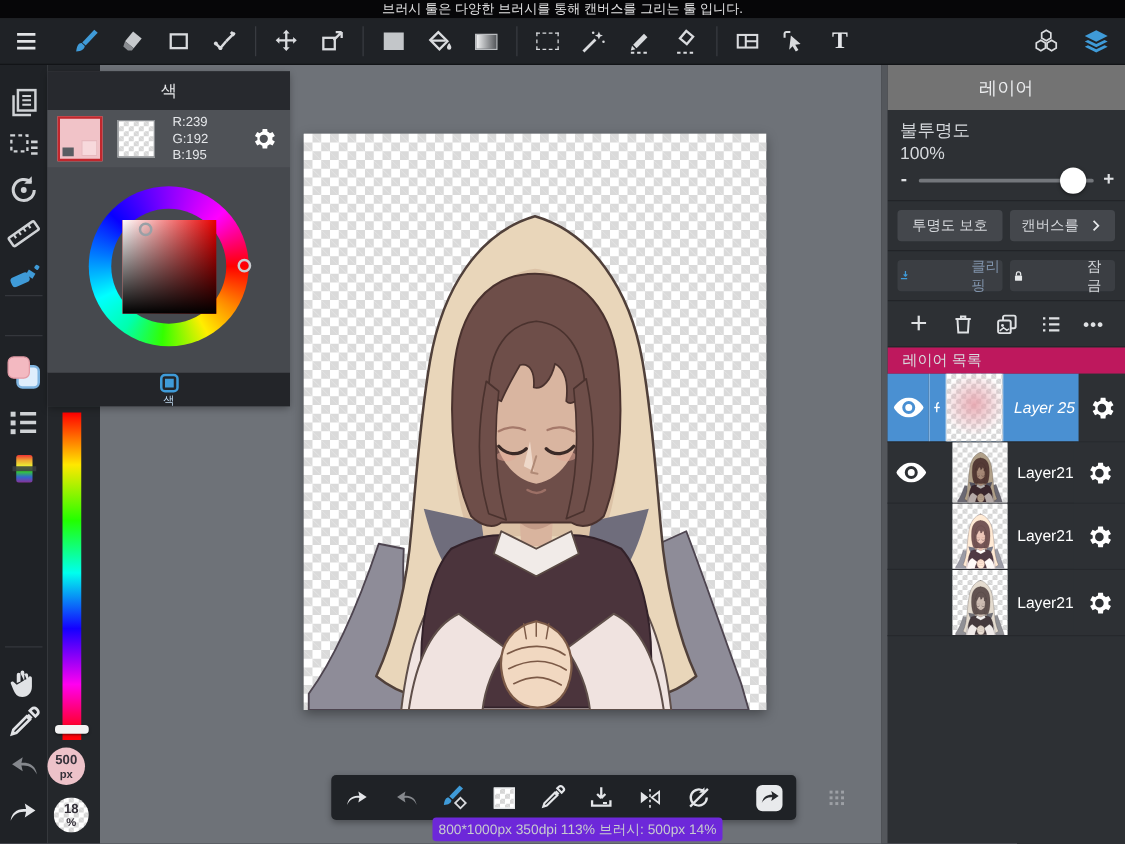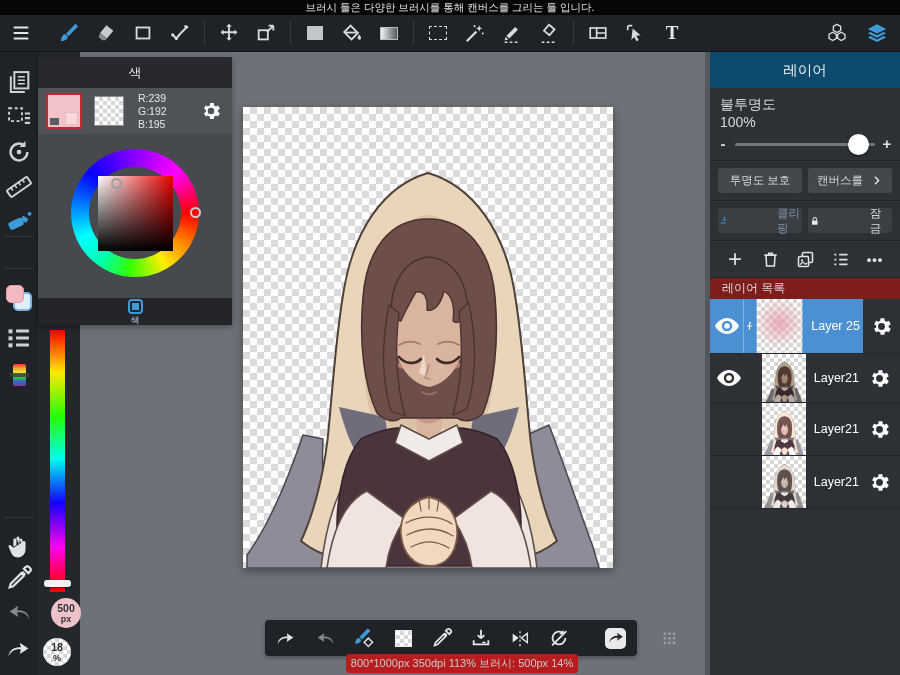--- a/index.html
+++ b/index.html
@@ -67,51 +67,51 @@
   .tab-ic-color i{width:7px;height:7px;background:#3f9bd8;display:block;}
   
   .canvas{position:absolute;left:243px;top:107px;width:370px;height:461px;box-shadow:0 3px 9px rgba(0,0,0,.38);}
   .canvas svg{position:absolute;inset:0;}
   
   .btoolbar{position:absolute;left:265px;top:620px;width:372px;height:36px;background:#1f2226;border-radius:4px;
             display:flex;align-items:center;padding:0 10px;gap:17px;box-shadow:0 2px 5px rgba(0,0,0,.3);}
   .bt-div{width:1px;height:26px;background:#383b40;}
   .checker-chip{width:17px;height:17px;border:1.5px solid #e8eaec;}
   .export-chip{width:21px;height:21px;background:#e8eaec;border-radius:5px;display:flex;align-items:center;justify-content:center;}
-  .statuspill{position:absolute;left:346px;top:654px;width:232px;height:19px;background:#b91c1c;border-radius:3px;
+  .statuspill{position:absolute;left:346px;top:654px;width:232px;height:19px;background:#6d28d9;border-radius:3px;
               color:#c7cacf;font-size:11px;display:flex;align-items:center;justify-content:center;white-space:nowrap;}
   
   .layers{position:absolute;left:705px;top:52px;width:195px;height:623px;background:#2d3034;}
   .layers .grip{position:absolute;left:0;top:0;width:5px;height:623px;background:#54575c;}
-  .lp-header{margin-left:5px;height:36px;background:#0c4a6e;color:#ecedef;font-size:14.5px;
+  .lp-header{margin-left:5px;height:36px;background:#737373;color:#ecedef;font-size:14.5px;
              display:flex;align-items:center;justify-content:center;}
   .lp-body{margin-left:5px;}
   .op-row{display:flex;justify-content:space-between;padding:8px 10px 2px;color:#d5d8dc;font-size:14px;flex-direction:column;}
   .slider-row{display:flex;align-items:center;gap:7px;padding:4px 8px 8px;border-bottom:1px solid #222428;}
   .slider-row .pm{color:#dfe1e4;font-size:15px;font-weight:bold;width:10px;text-align:center;line-height:16px;}
   .track{flex:1;height:3px;background:#74777c;border-radius:2px;position:relative;}
   .knob{position:absolute;right:6px;top:-9px;width:21px;height:21px;background:#fff;border-radius:50%;box-shadow:0 1px 3px rgba(0,0,0,.5);}
   .btn-row{display:flex;gap:6px;padding:7px 8px;border-bottom:1px solid #222428;}
   .lp-btn{flex:1;height:25px;background:#44474c;border-radius:3px;display:flex;align-items:center;justify-content:center;
           gap:5px;color:#d6d9dd;font-size:11.5px;}
   .lp-btn.dim{background:#3b3e43;gap:48px;}
   .lp-btn .chev{width:13px;height:13px;margin-left:2px;}
   .clip-lbl{color:#8093ab;}
   .iconrow{display:flex;align-items:center;justify-content:space-between;padding:7px 14px;border-bottom:1px solid #222428;}
   .iconrow .ic svg{width:21px;height:21px;}
   .plus-t{color:#dfe1e4;font-size:24px;font-weight:400;line-height:20px;}
   .more-t{color:#dfe1e4;font-size:13px;letter-spacing:1px;font-weight:bold;}
-  .list-title{height:21px;background:#7f1d1d;color:#d9dcdf;font-size:12px;display:flex;align-items:center;padding-left:12px;}
+  .list-title{height:21px;background:#be185d;color:#d9dcdf;font-size:12px;display:flex;align-items:center;padding-left:12px;}
   .lrow{display:flex;height:53px;border-bottom:1px solid #26282c;position:relative;}
   .lrow .eyebox{width:38px;display:flex;align-items:center;justify-content:center;}
   .lrow .clipbox{width:15px;display:flex;align-items:center;justify-content:center;}
   .lrow .thumb{width:45px;position:relative;overflow:hidden;}
   .lrow .namebox{flex:1;display:flex;align-items:center;padding-left:8px;color:#ffffff;font-size:12.5px;line-height:15px;}
   .lrow .gearbox{width:42px;display:flex;align-items:center;justify-content:center;background:#2d3034;}
-  .lrow.sel{height:55px;}
+  .lrow.sel{height:55px;font-style:italic;}
   .lrow.sel .eyebox,.lrow.sel .clipbox,.lrow.sel .thumbwrap,.lrow.sel .namebox{background:#4a90d2;}
   .lrow.sel .clipbox{border-left:1px solid rgba(255,255,255,.3);border-right:1px solid rgba(255,255,255,.3);}
   .lrow.sel .namebox{color:#fff;border-left:1px solid rgba(255,255,255,.3);}
   .pinkblob{position:absolute;inset:0;background:radial-gradient(circle at 50% 45%,rgba(230,160,170,.85),rgba(230,160,170,0) 68%);}
   .minithumb{position:absolute;left:2px;top:1px;}
   .f-dark{filter:brightness(.75) saturate(1.1);}
   .f-pink{filter:saturate(.85) brightness(1.1) hue-rotate(-8deg);}
   .f-gray{filter:grayscale(.55) brightness(1.02);}
 </style>
 </head>
@@ -373,21 +373,21 @@
     </div>
   </div>
 
   <div class="huecol">
     <div class="huebar"></div>
     <div class="huehandle"></div>
     <div class="badge checker-sm" style="left:5px;top:586px;width:28px;height:28px;">
       <span class="b1">18</span>
       <span class="b2">%</span>
     </div>
-    <div class="badge" style="left:13px;top:546px;width:30px;height:30px;background:#edc2c9;">
+    <div class="badge" style="left:0;top:546px;width:30px;height:30px;background:#edc2c9;">
       <span class="b1">500</span>
       <span class="b2">px</span>
     </div>
   </div>
 
   <div class="colorpanel">
     <div class="cp-header">색</div>
     <div class="cp-swatchrow">
       <div class="fg-swatch">
         <span class="sub"></span>

